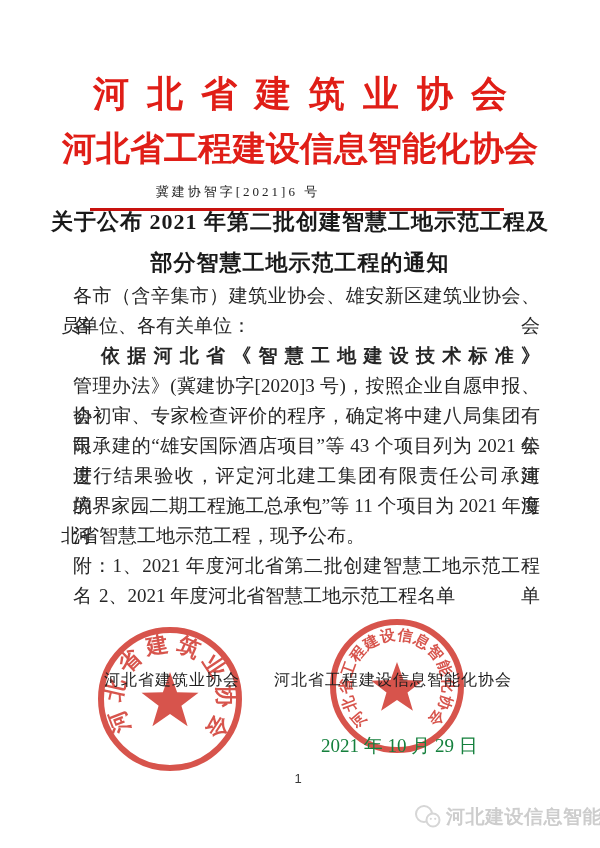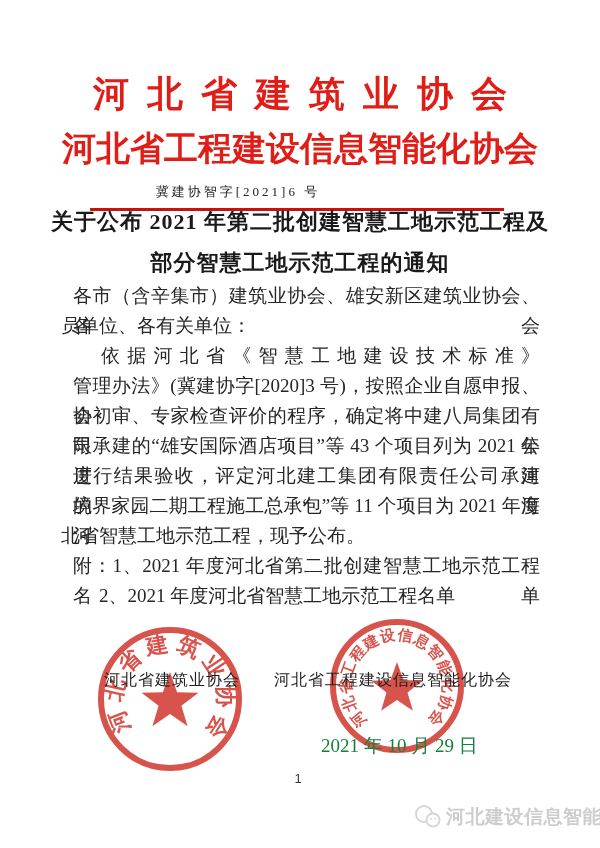--- a/index.html
+++ b/index.html
@@ -31,21 +31,21 @@
     font-size:22px;font-weight:bold;color:#1a1a1a;letter-spacing:1px;white-space:nowrap;}
   .notice-line1{top:207px;}
   .notice-line2{top:248px;}
   
   .body-block{position:absolute;top:281px;left:61px;width:479px;}
   .bline{
     height:30px;line-height:30px;font-size:19px;color:#262626;
     white-space:nowrap;
   }
   .bline.fill{white-space:normal;text-align:justify;text-align-last:justify;margin-left:12px;}
-  .bline.indent-stretch{padding-left:40px;text-align:justify;text-align-last:justify;white-space:normal;}
+  .bline.indent-stretch{padding-left:40px;text-align:justify;text-align-last:justify;white-space:normal;font-weight:bold;}
   .bline.indent2{padding-left:38px;}
   
   .seal{position:absolute;opacity:0.88;}
   .seal-1{top:624px;left:95px;width:150px;height:150px;}
   .seal-2{top:616px;left:327px;width:140px;height:140px;}
   
   .sig-name{position:absolute;top:670px;font-size:16px;color:#1e1e1e;
     letter-spacing:1px;white-space:nowrap;z-index:5;}
   .sig-1{left:104px;}
   .sig-2{left:274px;}

